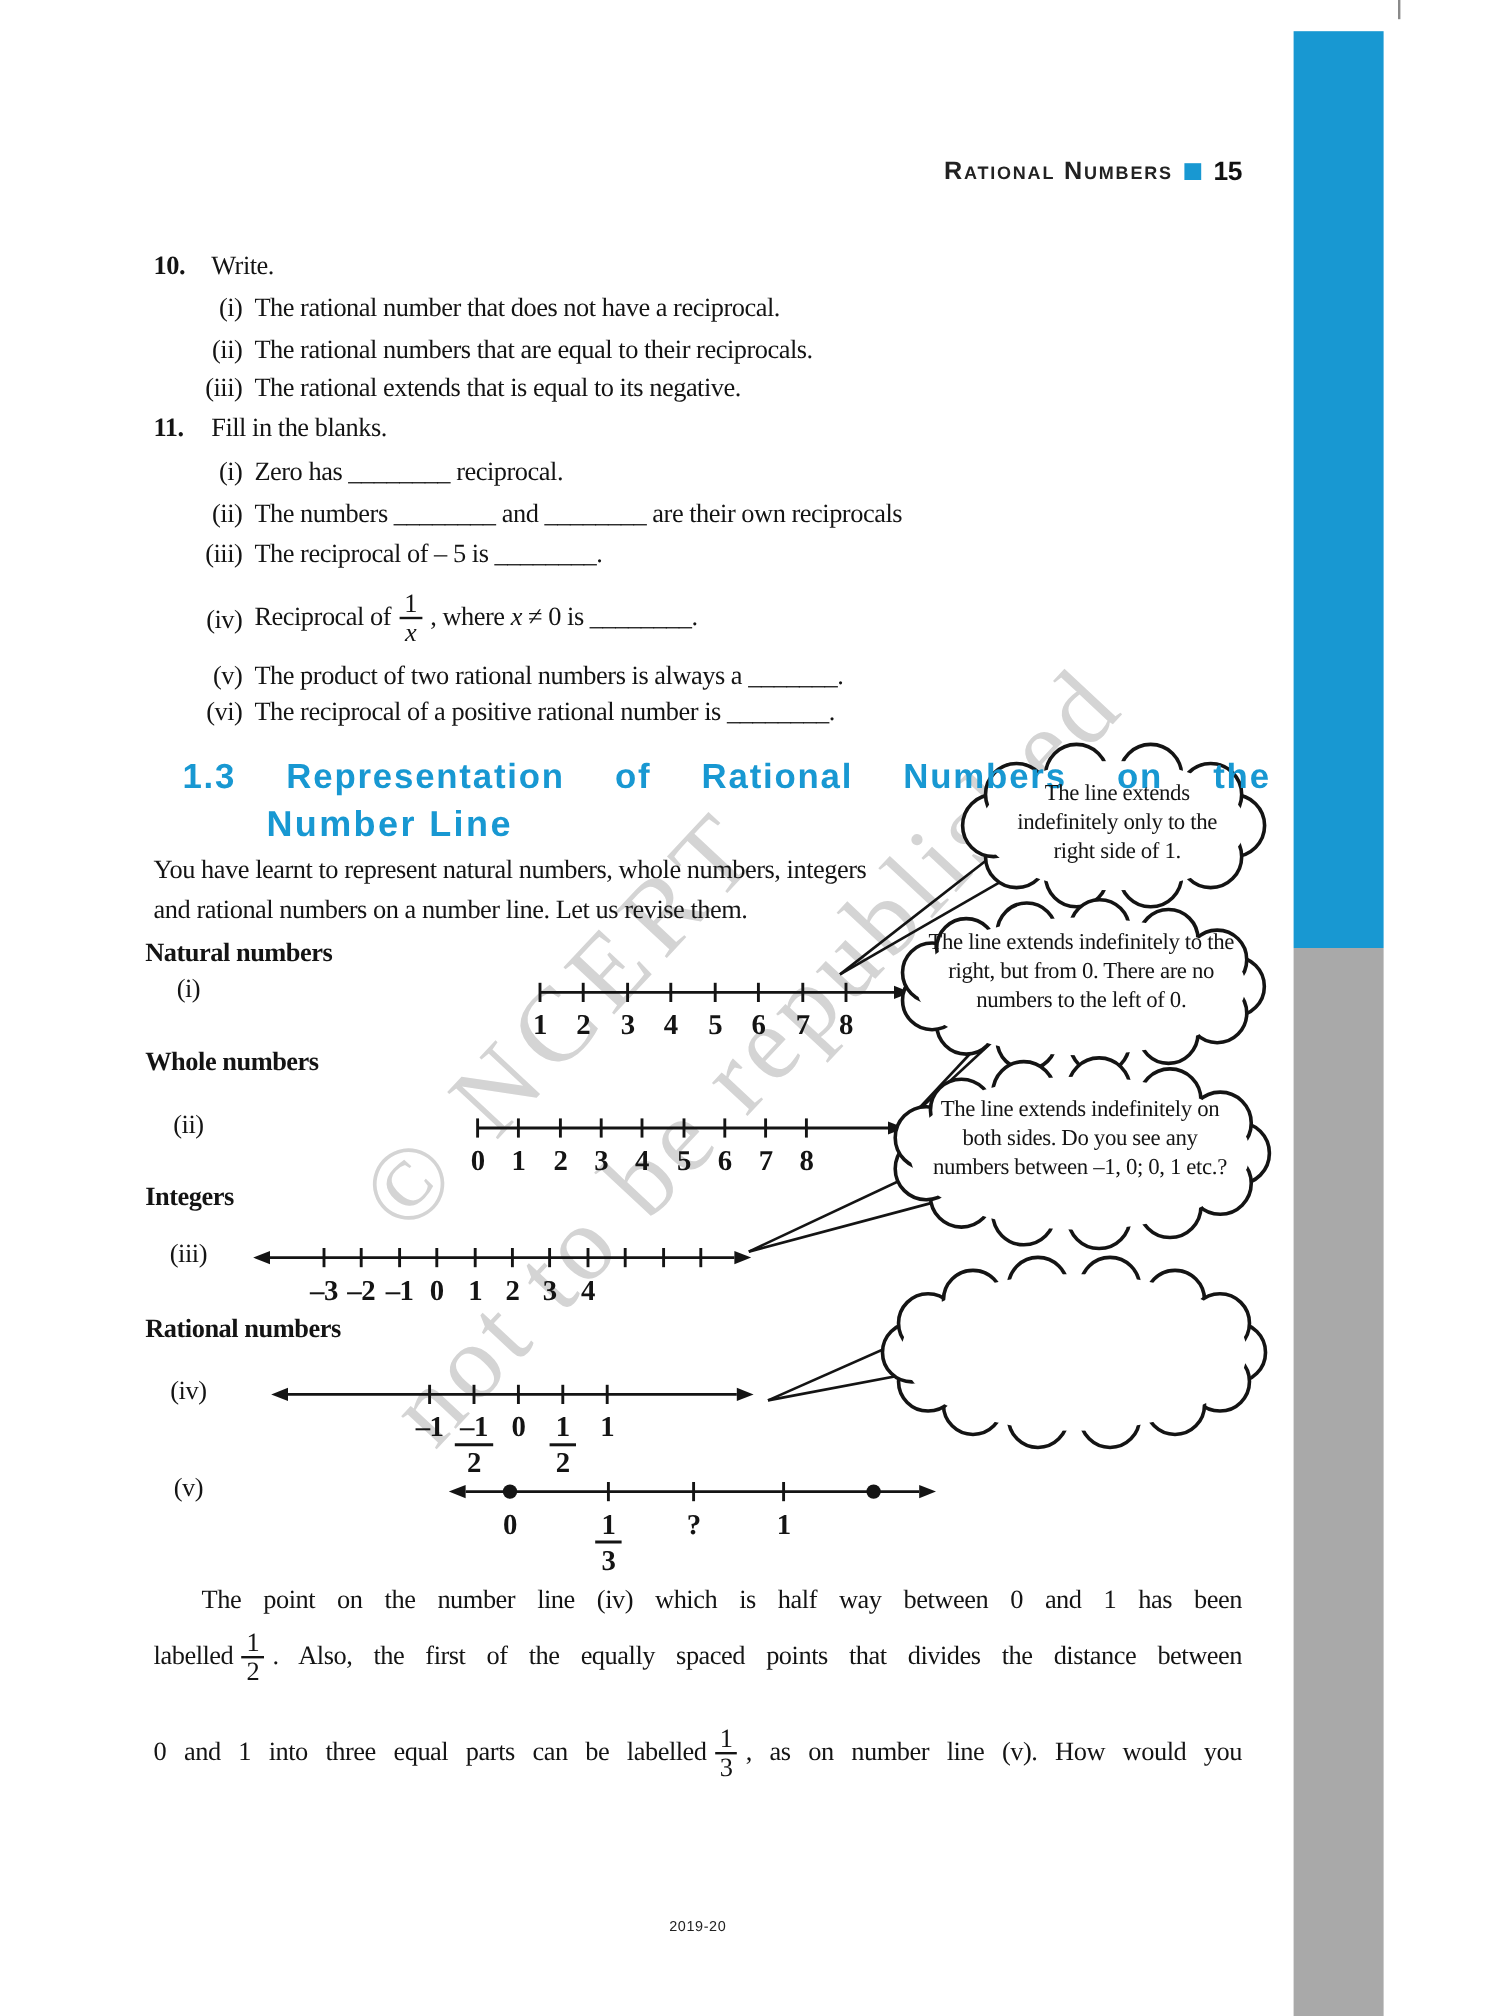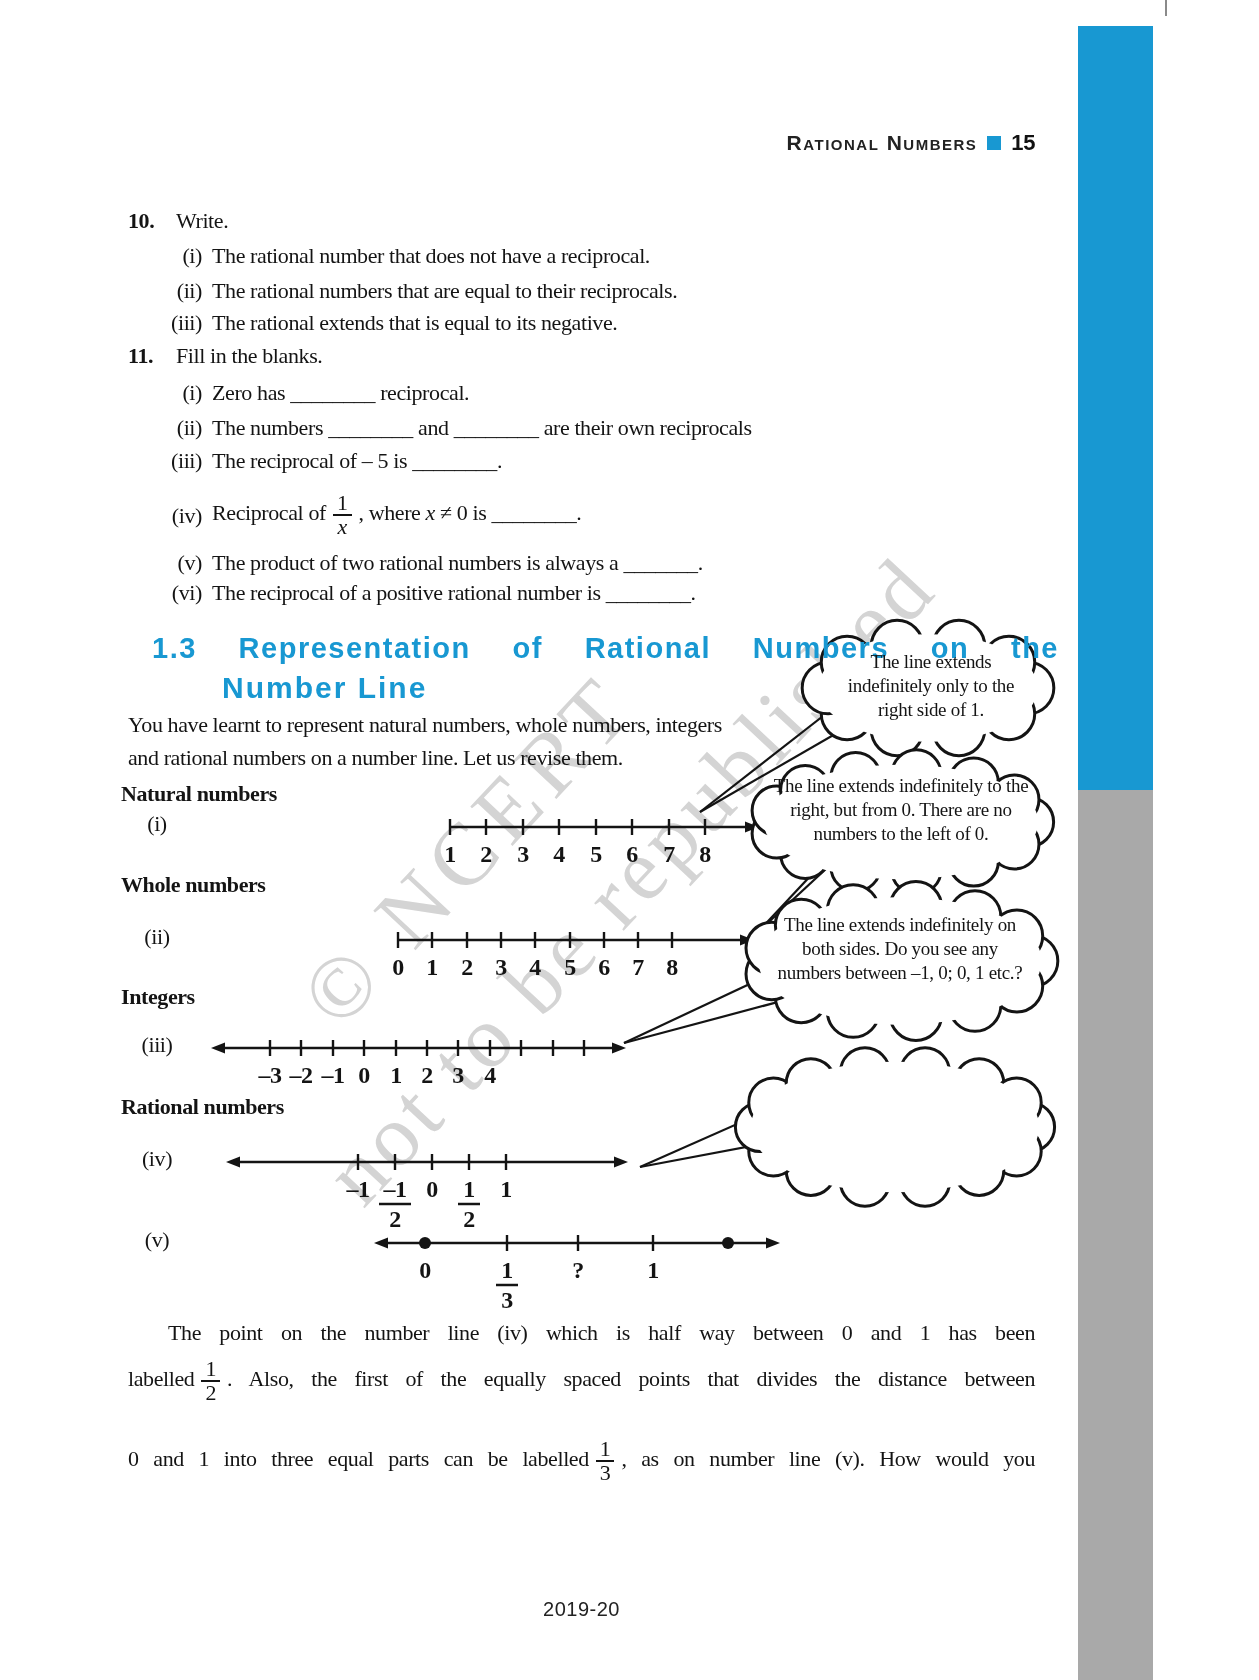--- a/index.html
+++ b/index.html
@@ -12,21 +12,21 @@
   
   .wm{position:absolute;z-index:0;color:#d4d4d4;font-family:"Liberation Serif",serif;white-space:nowrap;text-align:center;}
   .wm1{left:248px;top:800px;width:440px;font-size:88px;letter-spacing:10px;transform:rotate(-47deg);}
   .wm2{left:155px;top:830px;width:950px;font-size:88px;letter-spacing:5px;transform:rotate(-47deg);}
   
   .hdr{position:absolute;top:130px;left:600px;width:435px;display:flex;justify-content:flex-end;align-items:center;gap:10px;z-index:2;}
   .hdr .chapter{font-family:"Liberation Sans",sans-serif;font-variant:small-caps;font-weight:600;font-size:21px;letter-spacing:1.5px;color:#222;}
   .accent-square{width:14px;height:14px;background:#1898D2;display:inline-block;}
   .hdr .pagenum{font-family:"Liberation Sans",sans-serif;font-weight:bold;font-size:22px;color:#111;}
   .footer{position:absolute;top:1598px;left:128px;width:907px;text-align:center;
-          font-family:"Liberation Sans",sans-serif;font-size:20px;letter-spacing:0.5px;color:#222;z-index:2;}
+          font-family:"Liberation Sans",sans-serif;font-size:12px;letter-spacing:0.5px;color:#222;z-index:2;}
   
   .exrow{position:absolute;left:128px;width:930px;display:flex;z-index:2;line-height:1.25;}
   .qnum{font-weight:bold;width:48px;flex:0 0 48px;}
   .marker{width:84px;flex:0 0 84px;text-align:right;padding-right:10px;box-sizing:border-box;}
   .itext{flex:1;}
   
   .frac{display:inline-flex;flex-direction:column;align-items:center;vertical-align:middle;
         line-height:1.02;margin:0 7px;letter-spacing:-0.4px;}
   .fn{border-bottom:2px solid #141414;padding:0 4px;}
   .fd{padding:0 2px;}

